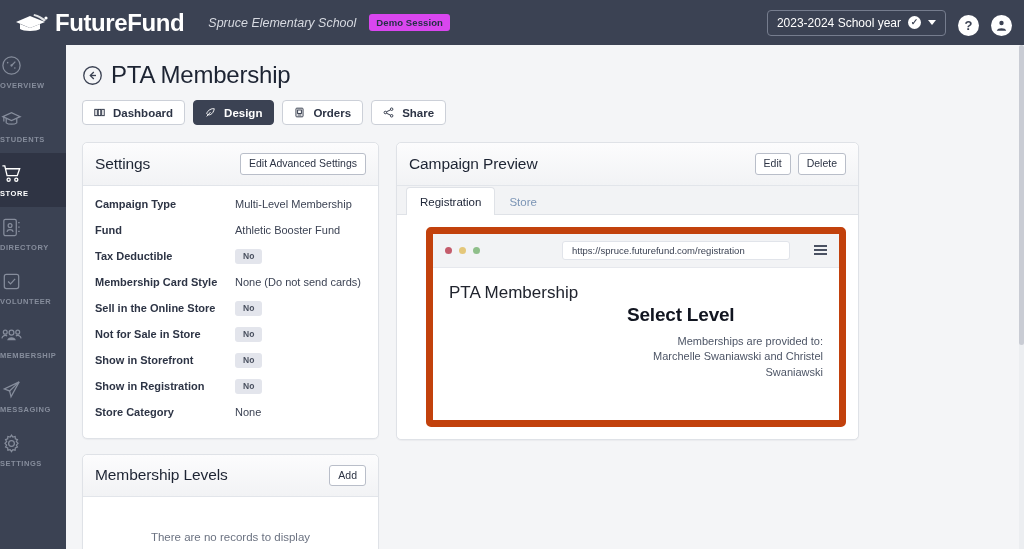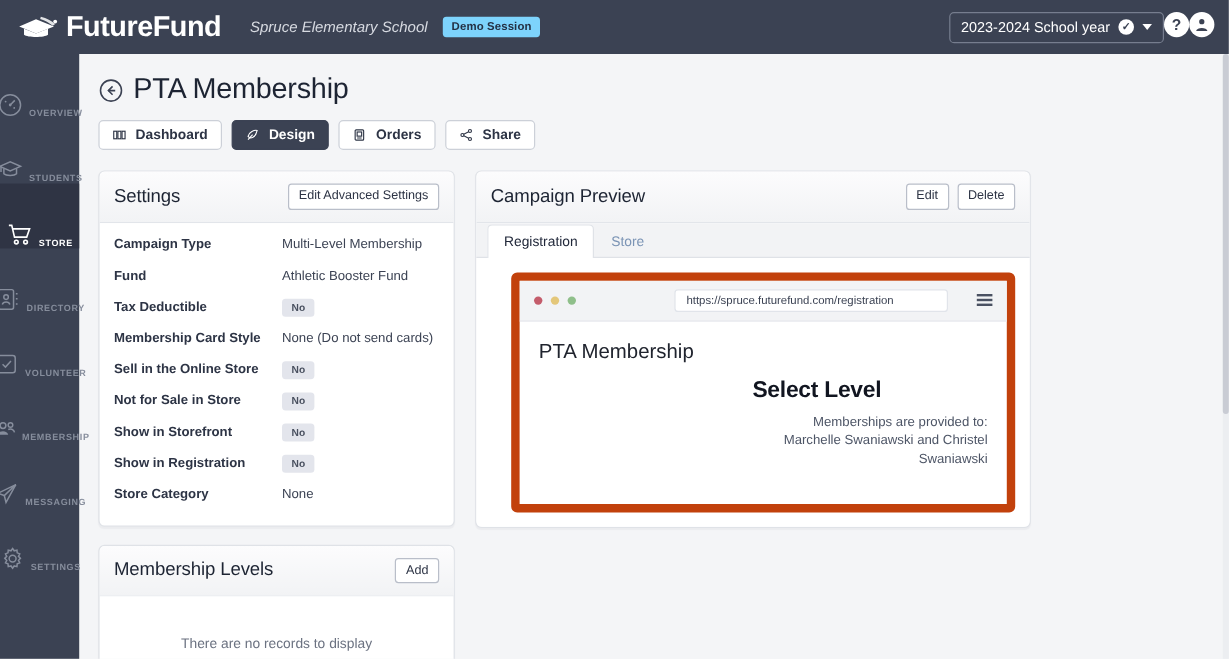--- a/index.html
+++ b/index.html
@@ -26,28 +26,28 @@
     letter-spacing: -0.4px; line-height: 1;
   }
   .logo-text .lt-light { font-weight: bold; }
   .school-name {
     color: #d7dae1; font-size: 12.5px; margin-left: 24px;
     white-space: nowrap;
     font-style: italic;
   }
   .demo-badge {
     margin-left: 13px;
-    background: #7dd3fc; color: #243044;
+    background: #d946ef; color: #243044;
     font-size: 9.5px; font-weight: bold;
     padding: 3px 7px 3px 7px; border-radius: 3px;
     white-space: nowrap; letter-spacing: 0.1px;
   }
   .topbar-right {
     margin-left: auto; margin-right: 12px;
-    display: flex; align-items: flex-start; 
+    display: flex; align-items: flex-end; gap: 12px;
   }
   .year-select {
     border: 1px solid #767d8e; border-radius: 4px;
     height: 26px; display: flex; align-items: center;
     padding: 0 9px; gap: 7px;
     color: #ffffff; font-size: 12px; white-space: nowrap;
   }
   .year-check {
     width: 13px; height: 13px; border-radius: 50%;
     background: #ffffff; color: #3b4253;
@@ -67,22 +67,22 @@
 
   
   .sidebar {
     position: absolute; top: 45px; left: 0;
     width: 66px; height: 504px;
     background: #3b4253;
     z-index: 15;
   }
   .side-item {
     height: 54px; width: 66px;
-    display: flex; flex-direction: row;
-    align-items: flex-end; justify-content: center;
+    display: flex; flex-direction: column;
+    align-items: flex-start; justify-content: center;
     gap: 4px; color: #868d9c;
     text-decoration: none;
   }
   .side-item.active { background: #2f3444; color: #ffffff; }
   .side-item svg { display: block; }
   .side-label {
     font-size: 7.5px; letter-spacing: 0.55px;
     font-weight: bold; text-transform: uppercase;
   }
 
@@ -204,21 +204,21 @@
     height: 19px; background: #ffffff;
     border: 1px solid #e1e4ea; border-radius: 3px;
     display: flex; align-items: center;
     padding: 0 9px; font-size: 9.5px; color: #3b4253;
   }
   .hamb { display: flex; flex-direction: column; gap: 2.5px; margin-left: auto; }
   .hamb i { display: block; width: 13px; height: 1.5px; background: #4a5162; }
   .browser-page { padding: 15px 16px 20px 16px; min-height: 152px; position: relative; }
   .bp-title { font-size: 17px; color: #20242e; font-weight: normal; }
   .bp-right {
-    position: absolute; right: 16px; top: 47px; width: 196px;
+    position: absolute; right: 16px; top: 36px; width: 196px;
   }
   .bp-h2 {
     font-size: 19px; font-weight: bold; color: #111520;
     letter-spacing: -0.2px; margin-bottom: 8px;
   }
   .bp-desc { font-size: 11px; color: #4d5566; line-height: 1.45; text-align: right; }
 
   
   .page-scroll {
     position: absolute; top: 45px; right: 0;

